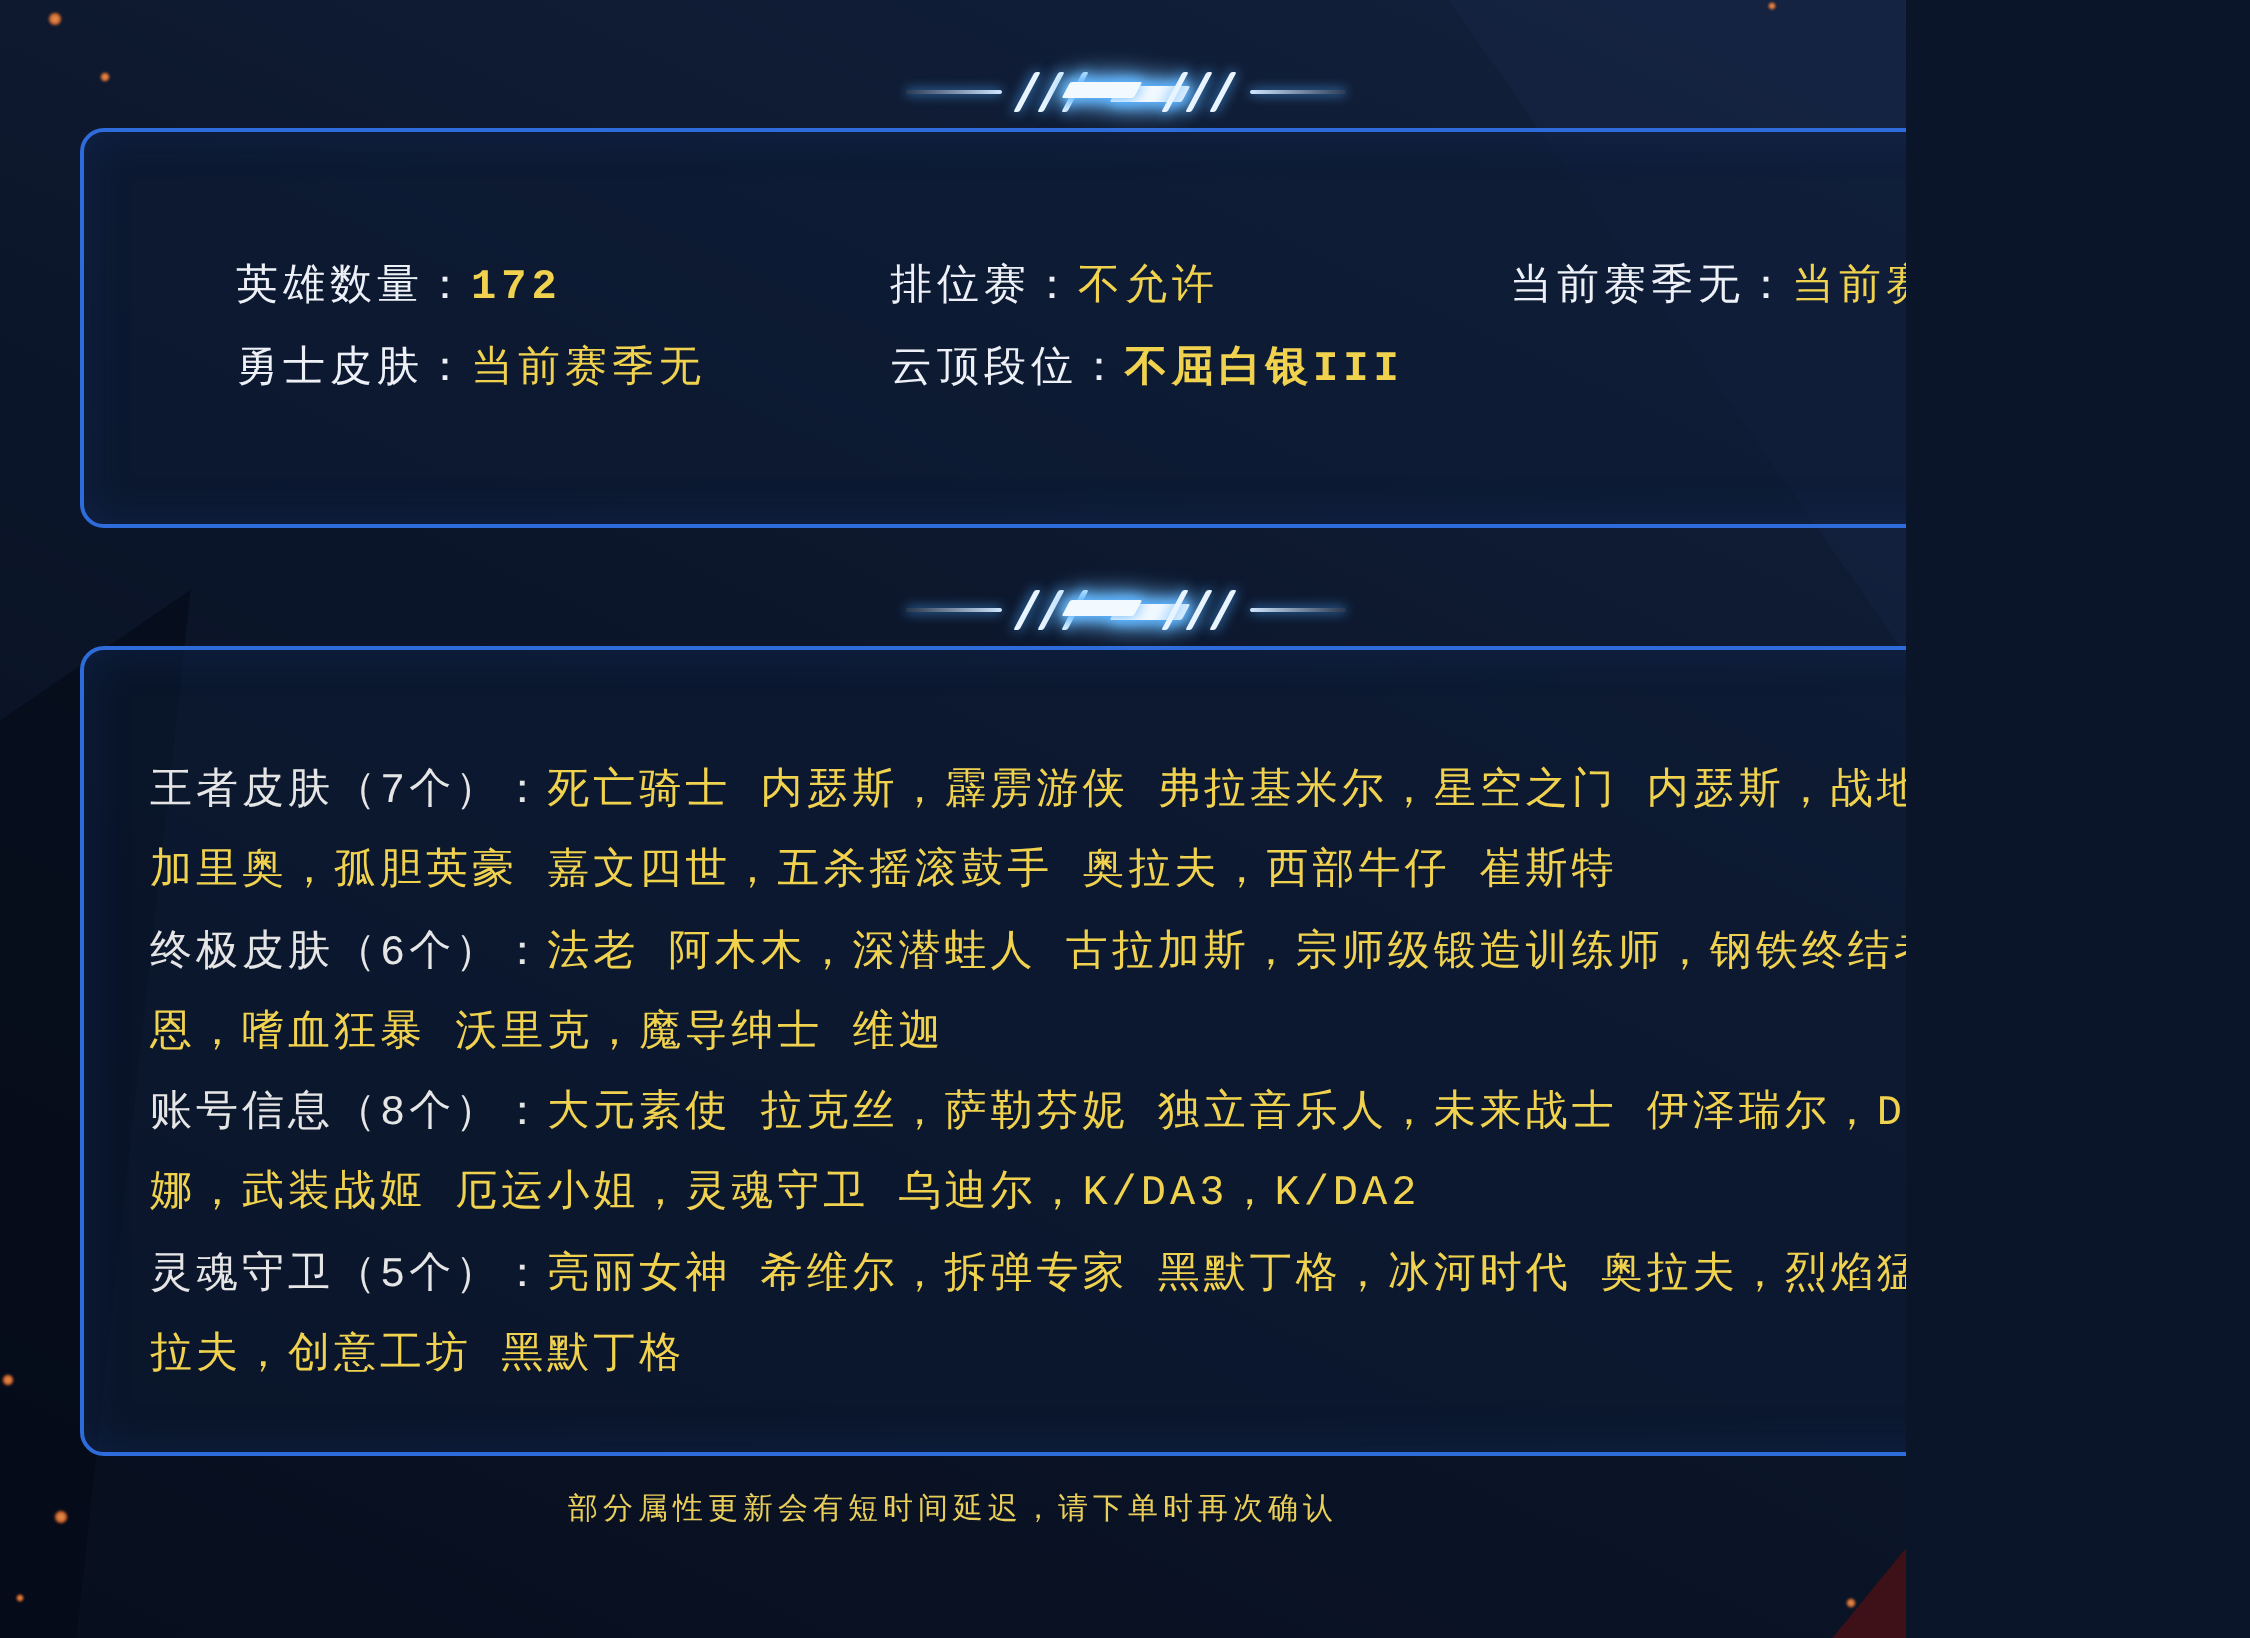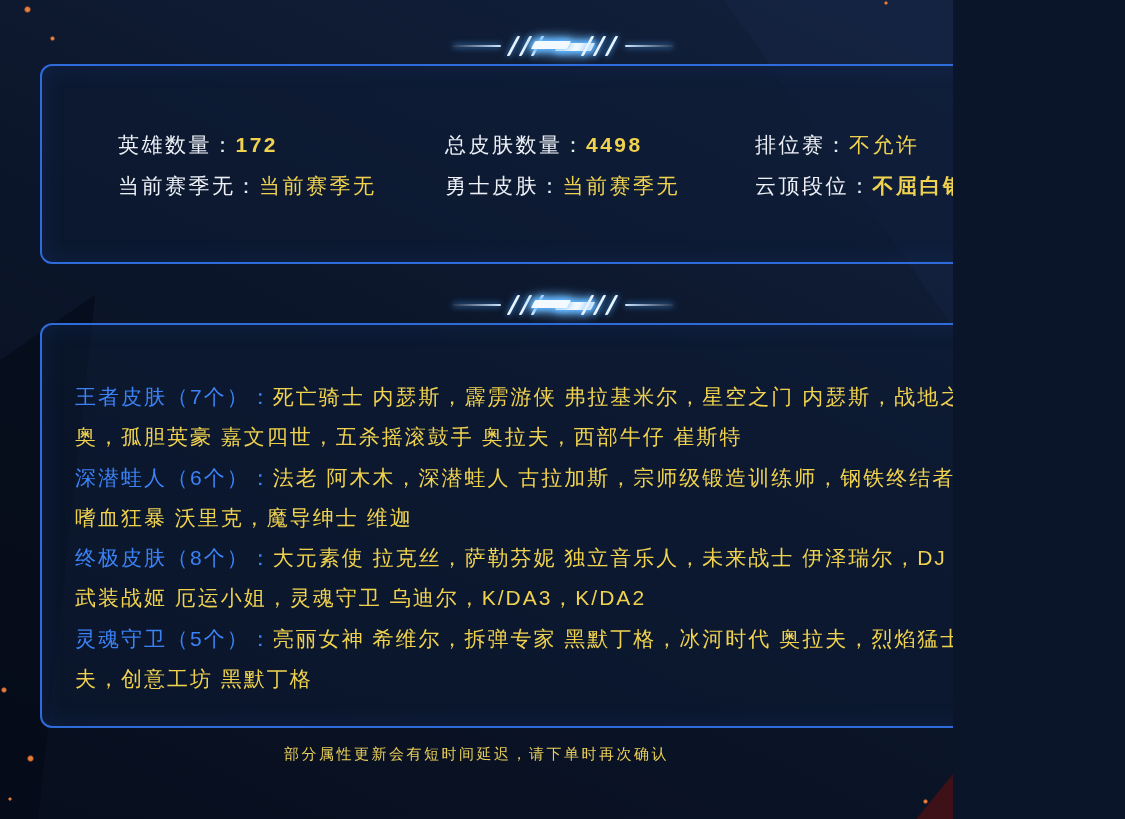--- a/index.html
+++ b/index.html
@@ -1,19 +1,19 @@
 <!DOCTYPE html>
 <html><head>
 <meta charset="utf-8">
 <style>
   html,body{margin:0;padding:0;background:#0b1529;}
   .screen{
     position:relative;width:953px;height:819px;overflow:hidden;
     background:#0b1529;
-    font-family:Liberation Sans, sans-serif;
+    font-family:Liberation Mono, monospace;
   }
   
   .bg-grad-a{position:absolute;inset:0;background:linear-gradient(205deg,rgba(32,52,92,.38) 0%,rgba(11,21,41,0) 52%);}
   .bg-grad-b{position:absolute;inset:0;background:linear-gradient(25deg,rgba(5,10,22,.6) 0%,rgba(11,21,41,0) 46%);}
   .bg-poly1{position:absolute;inset:0;clip-path:polygon(76% 0,100% 0,100% 40%);background:rgba(27,44,78,.30);}
   .bg-poly2{position:absolute;inset:0;clip-path:polygon(0 44%,10% 36%,4% 100%,0 100%);background:rgba(4,9,20,.55);}
   .corner-red{position:absolute;right:0;bottom:0;width:46px;height:60px;
     clip-path:polygon(100% 25%,100% 100%,20% 100%);background:#3d1117;}
   .ember{position:absolute;border-radius:50%;
     background:radial-gradient(circle,#ffb066 0%,#ff7a2e 45%,rgba(255,122,46,0) 75%);
@@ -58,21 +58,21 @@
   }
   
   .info-grid{display:grid;grid-template-columns:327px 310px 1fr;padding:59px 16px 0 76px;}
   .info-item{line-height:40.5px;font-size:21px;letter-spacing:2.5px;white-space:nowrap;}
   .info-label{color:#edf1f7;}
   .info-value{color:#f0d24f;}
   .info-value.strong{font-weight:700;}
   
   .skins{padding:52px 42px 0 33px;font-size:21px;line-height:40.3px;letter-spacing:2px;}
   .skins p{margin:0;}
-  .skin-label{color:#3b82f6;}
+  .skin-label{color:#e5e5e5;}
   .skin-text{color:#f0d24f;}
   
   .footer{position:absolute;left:0;right:0;top:745px;text-align:center;
     color:#e9cf5a;font-size:15px;letter-spacing:2.5px;}
 </style>
 </head>
 <body>
 
 <div class="screen">
 
@@ -113,21 +113,20 @@
         <span class="ticks">
             <i></i>
             <i></i>
             <i></i>
           </span>
         <span class="dline"></span>
       </span>
     </div>
     <div class="info-grid">
         <div class="info-item"><span class="info-label">英雄数量：</span><span class="info-value strong">172</span></div>
-        <div class="info-item"><span class="info-label">总皮肤数量：</span><span class="info-value strong">4498</span></div>
         <div class="info-item"><span class="info-label">排位赛：</span><span class="info-value">不允许</span></div>
         <div class="info-item"><span class="info-label">当前赛季无：</span><span class="info-value">当前赛季无</span></div>
         <div class="info-item"><span class="info-label">勇士皮肤：</span><span class="info-value">当前赛季无</span></div>
         <div class="info-item"><span class="info-label">云顶段位：</span><span class="info-value strong">不屈白银III</span></div>
       </div>
   </section>
 
   <section class="panel panel-account">
     <div class="badge">
       <span class="decor decor-left">
@@ -149,21 +148,21 @@
         <span class="ticks">
             <i></i>
             <i></i>
             <i></i>
           </span>
         <span class="dline"></span>
       </span>
     </div>
     <div class="skins">
         <p><span class="skin-label">王者皮肤（7个）：</span><span class="skin-text">死亡骑士 内瑟斯，霹雳游侠 弗拉基米尔，星空之门 内瑟斯，战地之王 加里奥，孤胆英豪 嘉文四世，五杀摇滚鼓手 奥拉夫，西部牛仔 崔斯特</span></p>
-        <p><span class="skin-label">深潜蛙人（6个）：</span><span class="skin-text">法老 阿木木，深潜蛙人 古拉加斯，宗师级锻造训练师，钢铁终结者 赛 恩，嗜血狂暴 沃里克，魔导绅士 维迦</span></p>
-        <p><span class="skin-label">终极皮肤（8个）：</span><span class="skin-text">大元素使 拉克丝，萨勒芬妮 独立音乐人，未来战士 伊泽瑞尔，DJ 娑娜，武装战姬 厄运小姐，灵魂守卫 乌迪尔，K/DA3，K/DA2</span></p>
+        <p><span class="skin-label">终极皮肤（6个）：</span><span class="skin-text">法老 阿木木，深潜蛙人 古拉加斯，宗师级锻造训练师，钢铁终结者 赛 恩，嗜血狂暴 沃里克，魔导绅士 维迦</span></p>
+        <p><span class="skin-label">账号信息（8个）：</span><span class="skin-text">大元素使 拉克丝，萨勒芬妮 独立音乐人，未来战士 伊泽瑞尔，DJ 娑娜，武装战姬 厄运小姐，灵魂守卫 乌迪尔，K/DA3，K/DA2</span></p>
         <p><span class="skin-label">灵魂守卫（5个）：</span><span class="skin-text">亮丽女神 希维尔，拆弹专家 黑默丁格，冰河时代 奥拉夫，烈焰猛士 奥拉夫，创意工坊 黑默丁格</span></p>
       </div>
   </section>
 
   <div class="footer">部分属性更新会有短时间延迟，请下单时再次确认</div>
 
 </div>
 
 </body></html>

